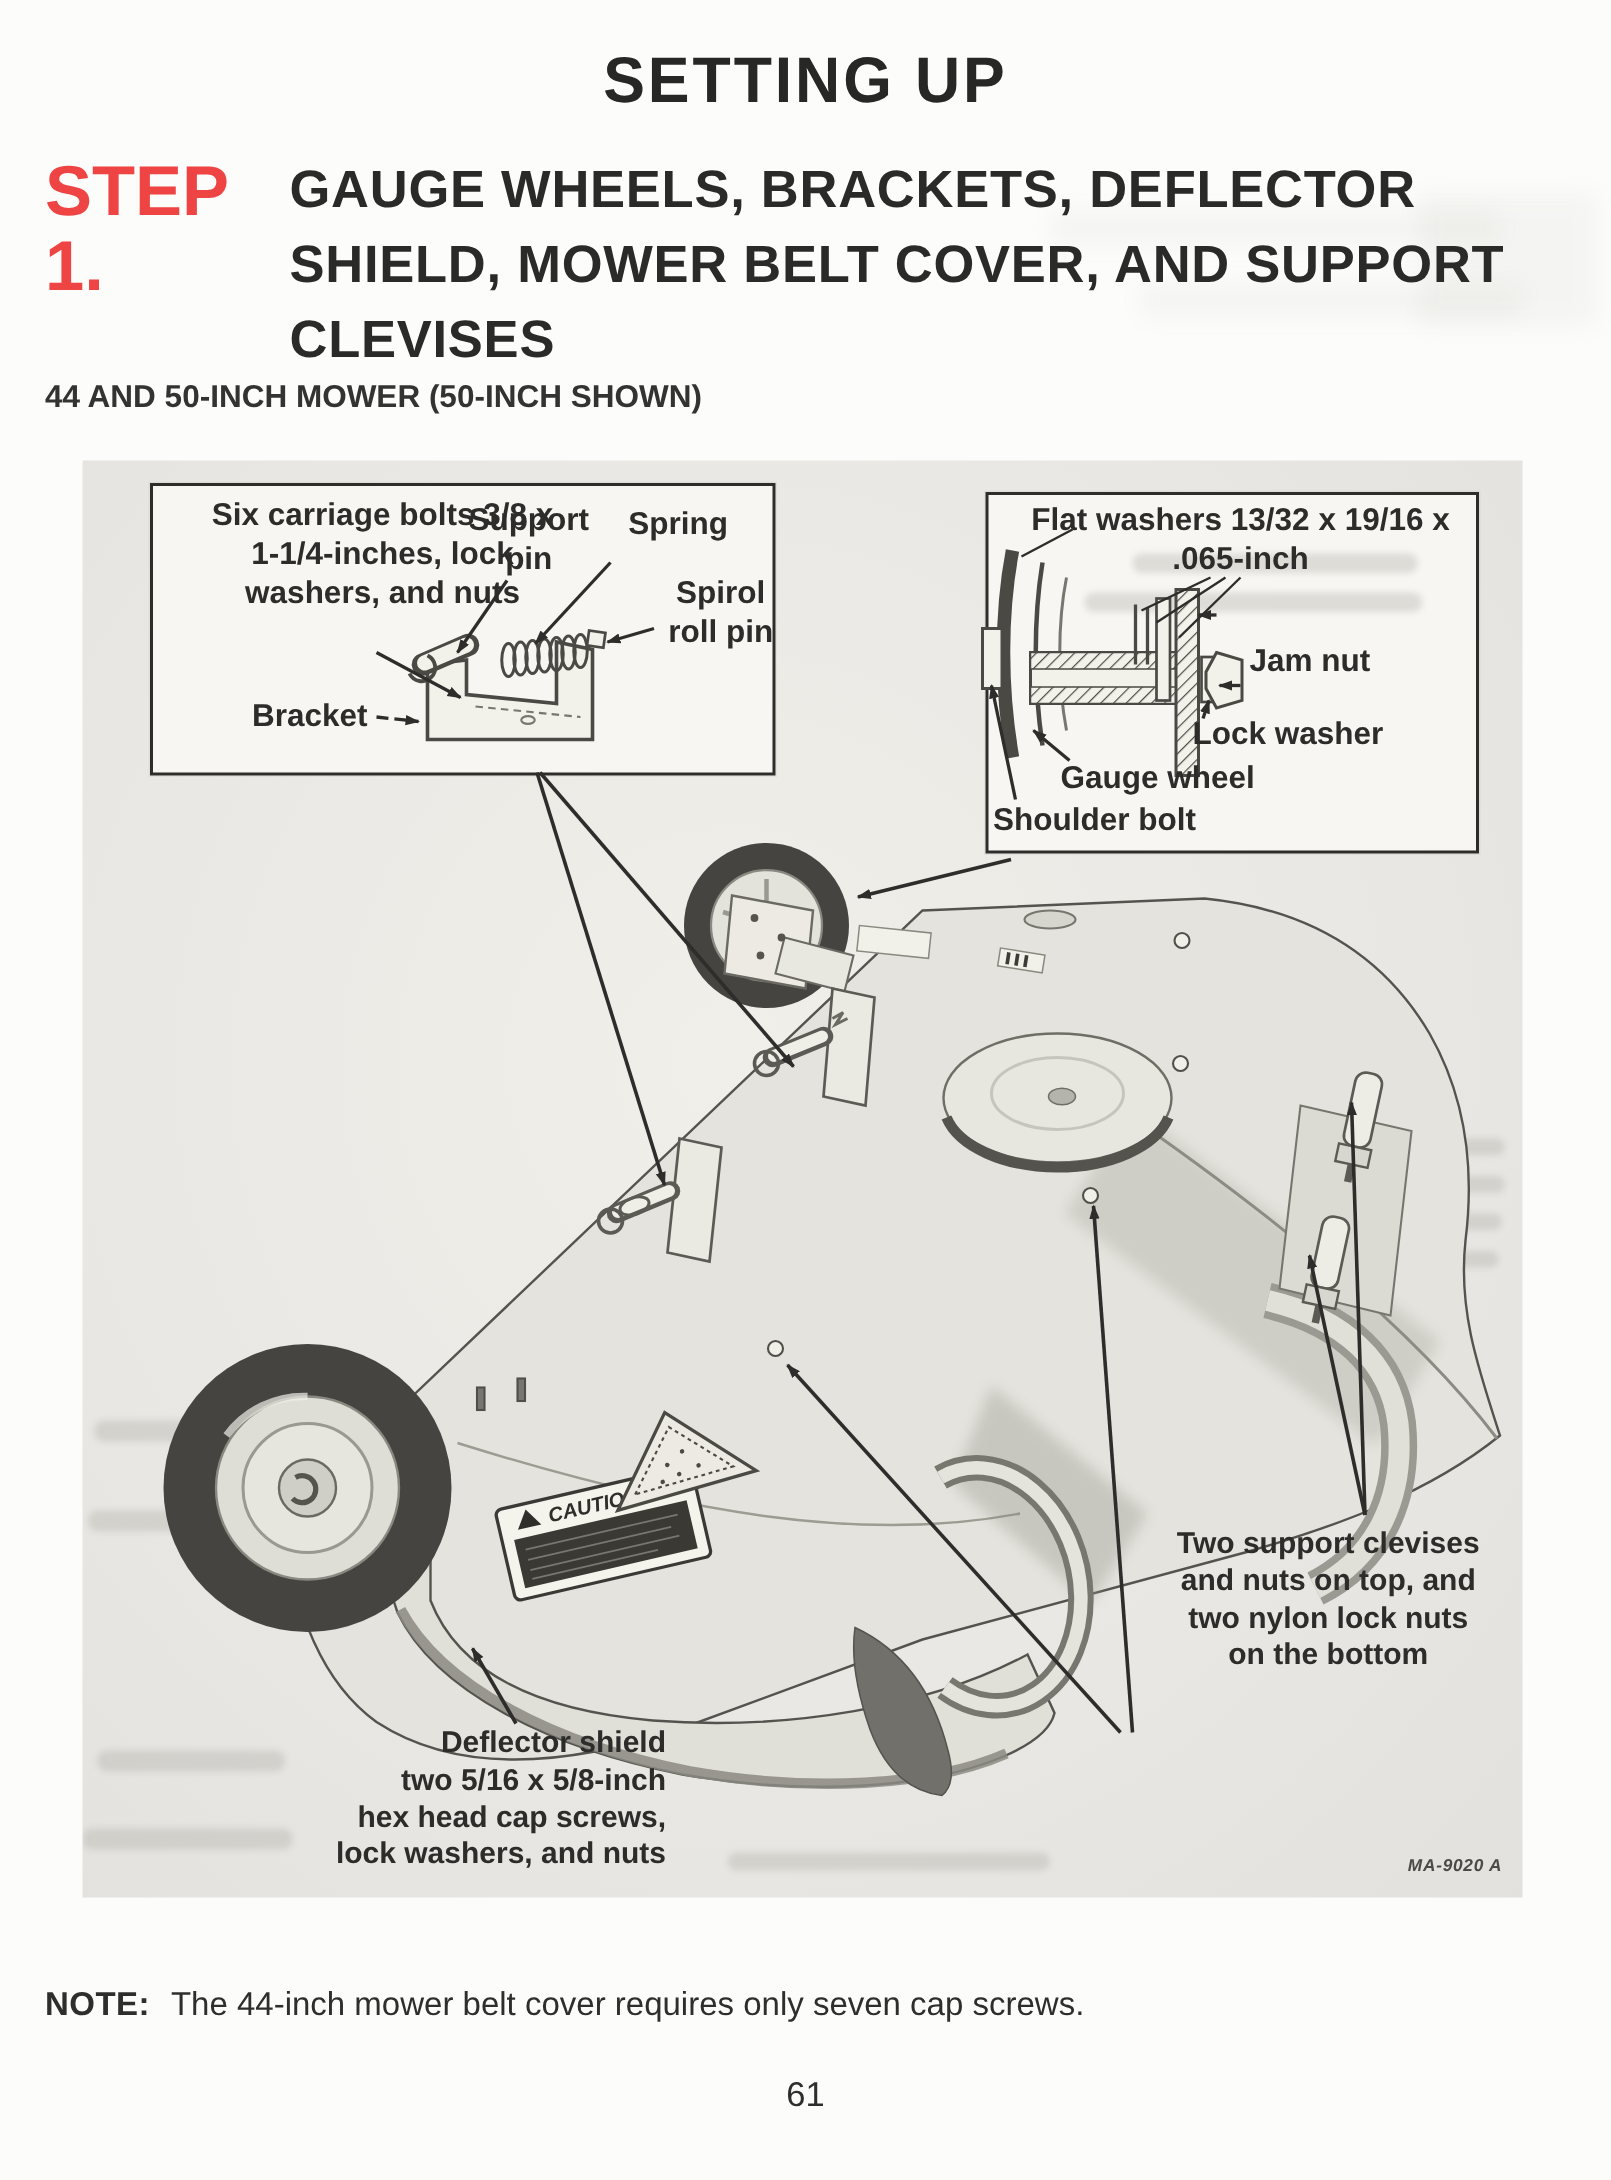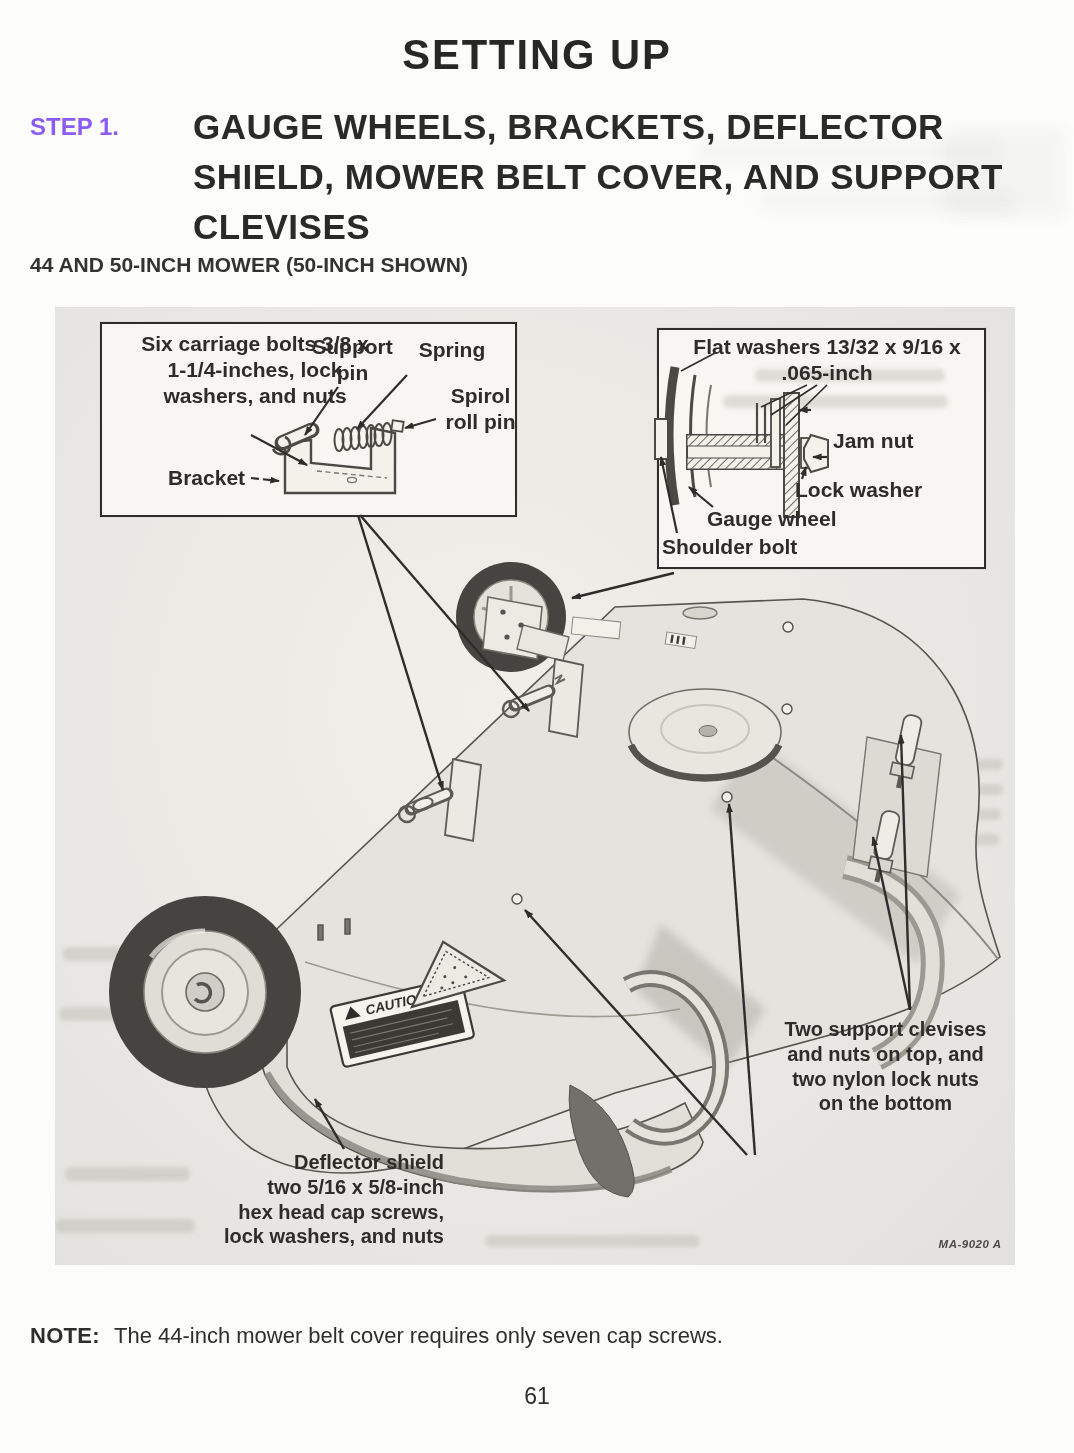--- a/index.html
+++ b/index.html
@@ -10,21 +10,21 @@
     -webkit-font-smoothing:antialiased;
   }
   .pre{white-space:pre-line;}
   
   .title{
     position:absolute;left:0;right:0;top:30px;text-align:center;
     font-size:43px;font-weight:bold;letter-spacing:2px;color:#272725;
     transform:scaleX(.97);
   }
   .step{position:absolute;left:30px;top:102px;display:flex;}
-  .step-label{font-size:24px;font-weight:bold;width:163px;line-height:50px;color:#8b5cf6;}
+  .step-label{font-size:47px;font-weight:bold;width:163px;line-height:50px;color:#ef4444;}
   .step-text{font-size:35px;font-weight:bold;line-height:50px;color:#2a2a28;letter-spacing:.5px;}
   .subtitle{position:absolute;left:30px;top:253px;font-size:21px;font-weight:bold;color:#333331;}
   
   .figure{
     position:absolute;left:55px;top:307px;width:960px;height:958px;
     background:radial-gradient(ellipse at 45% 42%, #f0efe9 0%, #e9e8e4 55%, #e2e1dd 100%);
   }
   .figure svg.art{position:absolute;left:0;top:0;z-index:2;}
   .cbox{
     position:absolute;background:#f7f6f2;border:2.5px solid #2e2d2b;z-index:1;
@@ -319,21 +319,21 @@
 nuts</div>
   <div class="lbl small" style="left:250px;top:27px;width:95px;">Support
 pin</div>
   <div class="lbl small" style="left:352px;top:30px;width:90px;">Spring</div>
   <div class="lbl small" style="left:388px;top:76px;width:75px;">Spirol
 roll
 pin</div>
   <div class="lbl small left" style="left:113px;top:158px;width:95px;">Bracket</div>
 
   <div class="lbl small" style="left:622px;top:27px;width:300px;">Flat washers
-13/32 x 9/16 x .065-inch</div>
+13/32 x 19/16 x .065-inch</div>
   <div class="lbl small left" style="left:778px;top:121px;width:110px;">Jam nut</div>
   <div class="lbl small left" style="left:740px;top:170px;width:150px;">Lock washer</div>
   <div class="lbl small left" style="left:652px;top:199px;width:150px;">Gauge wheel</div>
   <div class="lbl small left" style="left:607px;top:227px;width:160px;">Shoulder bolt</div>
 
   <div class="lbl pre" style="left:693px;top:710px;width:275px;">Two support clevises
 and nuts on top, and
 two nylon lock nuts
 on the bottom</div>
   <div class="lbl pre" style="left:127px;top:843px;width:262px;text-align:right;">Deflector shield

